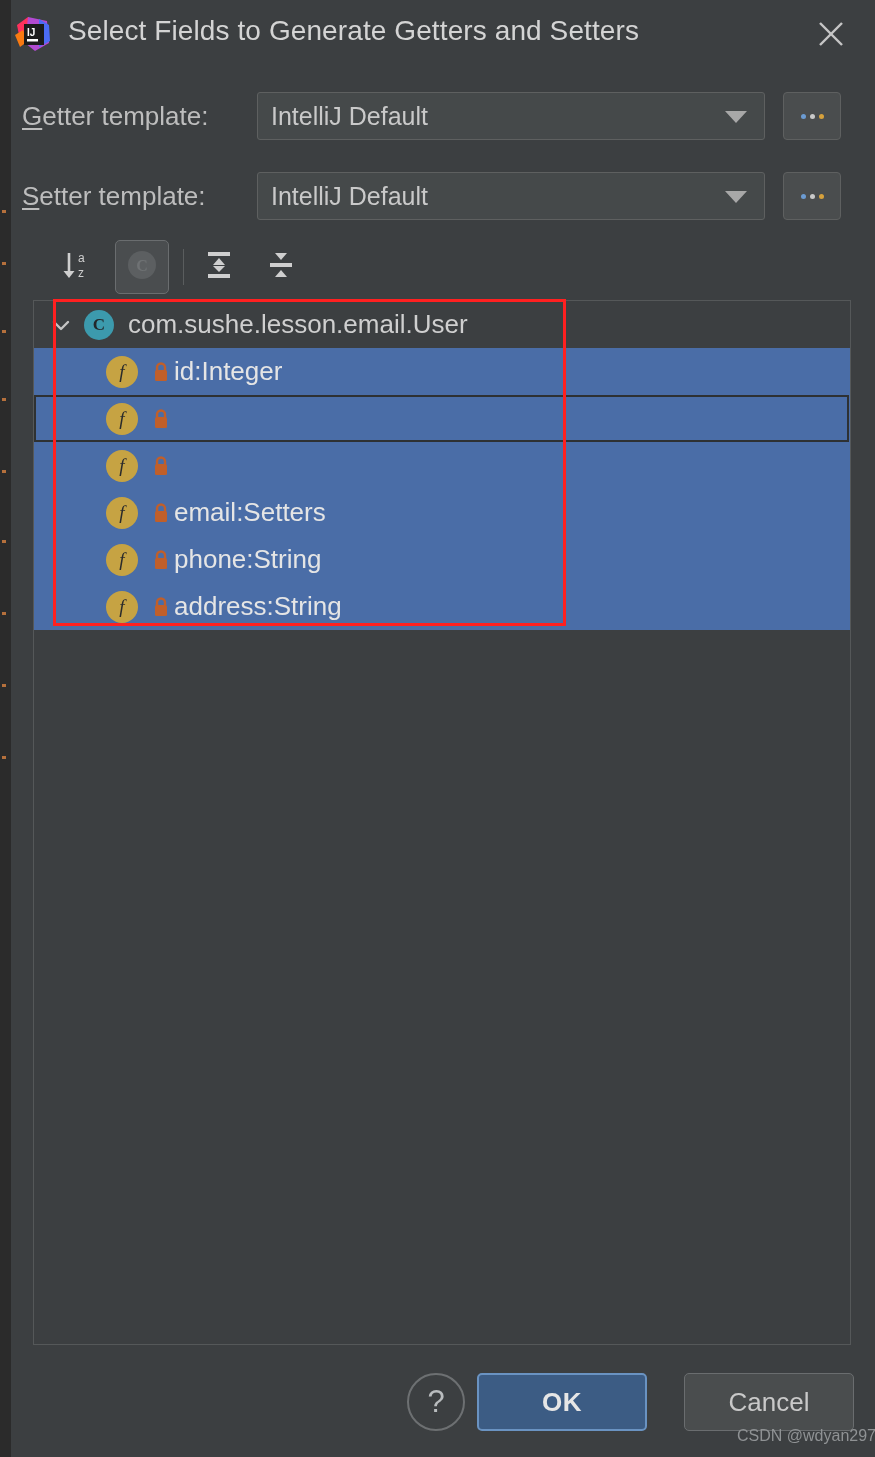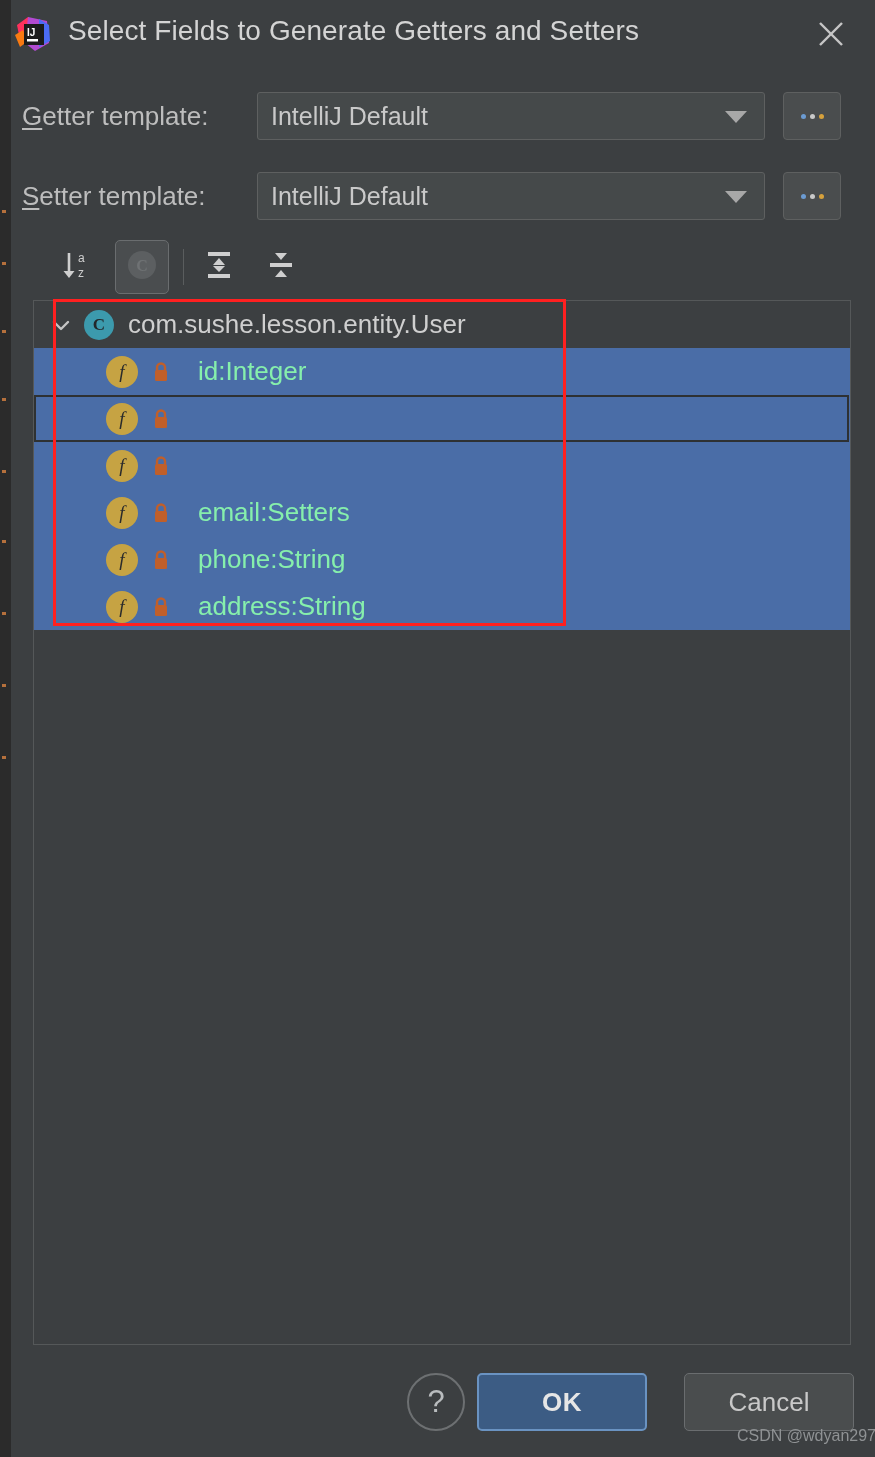--- a/index.html
+++ b/index.html
@@ -207,23 +207,23 @@
     display: flex; align-items: center; justify-content: center;
     flex: 0 0 auto;
   }
   .lock-icon {
     width: 18px; height: 22px;
     margin-left: 14px;
     flex: 0 0 auto;
     display: flex; align-items: center; justify-content: center;
   }
   .row-label {
-    margin-left: 28px;
+    margin-left: 4px;
     font-size: 26px;
-    color: #86efac;
+    color: #e5e5e5;
     white-space: nowrap;
   }
   .class-row .row-label { margin-left: 14px; color: #cfcfcf; }
 
   
   .annot-box {
     position: absolute;
     left: 42px; top: 299px;
     width: 513px; height: 327px;
     border: 3px solid #ff2020;
@@ -388,21 +388,21 @@
   <div class="tree-panel">
     <div class="tree-rows">
 
       <div class="tree-row class-row">
         <span class="chevron">
           <svg width="22" height="22" viewBox="0 0 22 22">
             <polyline points="4,8 11,15 18,8" fill="none" stroke="#c4c4c4" stroke-width="2.4" stroke-linecap="round" stroke-linejoin="round"></polyline>
           </svg>
         </span>
         <span class="class-icon">C</span>
-        <span class="row-label">com.sushe.lesson.entity.User</span>
+        <span class="row-label">com.sushe.lesson.email.User</span>
       </div>
 
       <div class="tree-row field-row">
         <span class="row-indent"></span>
         <span class="field-icon">f</span>
         <span class="lock-icon">
           <svg width="18" height="22" viewBox="0 0 18 22">
             <path d="M5 9 V6.5 a4 4 0 0 1 8 0 V9" fill="none" stroke="#c05f2a" stroke-width="2.4"></path>
             <rect x="3" y="9" width="12" height="11" rx="1.5" fill="#c05f2a"></rect>
           </svg>

